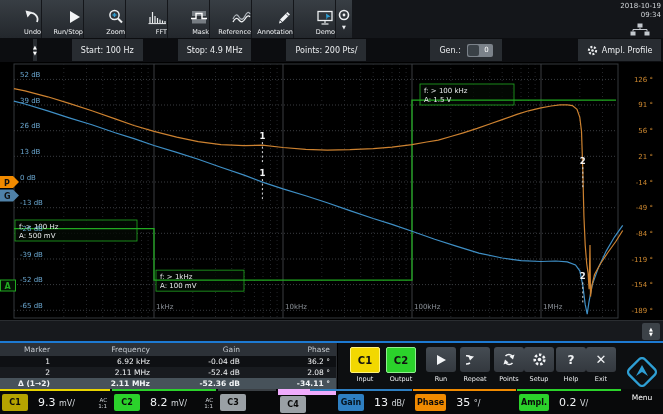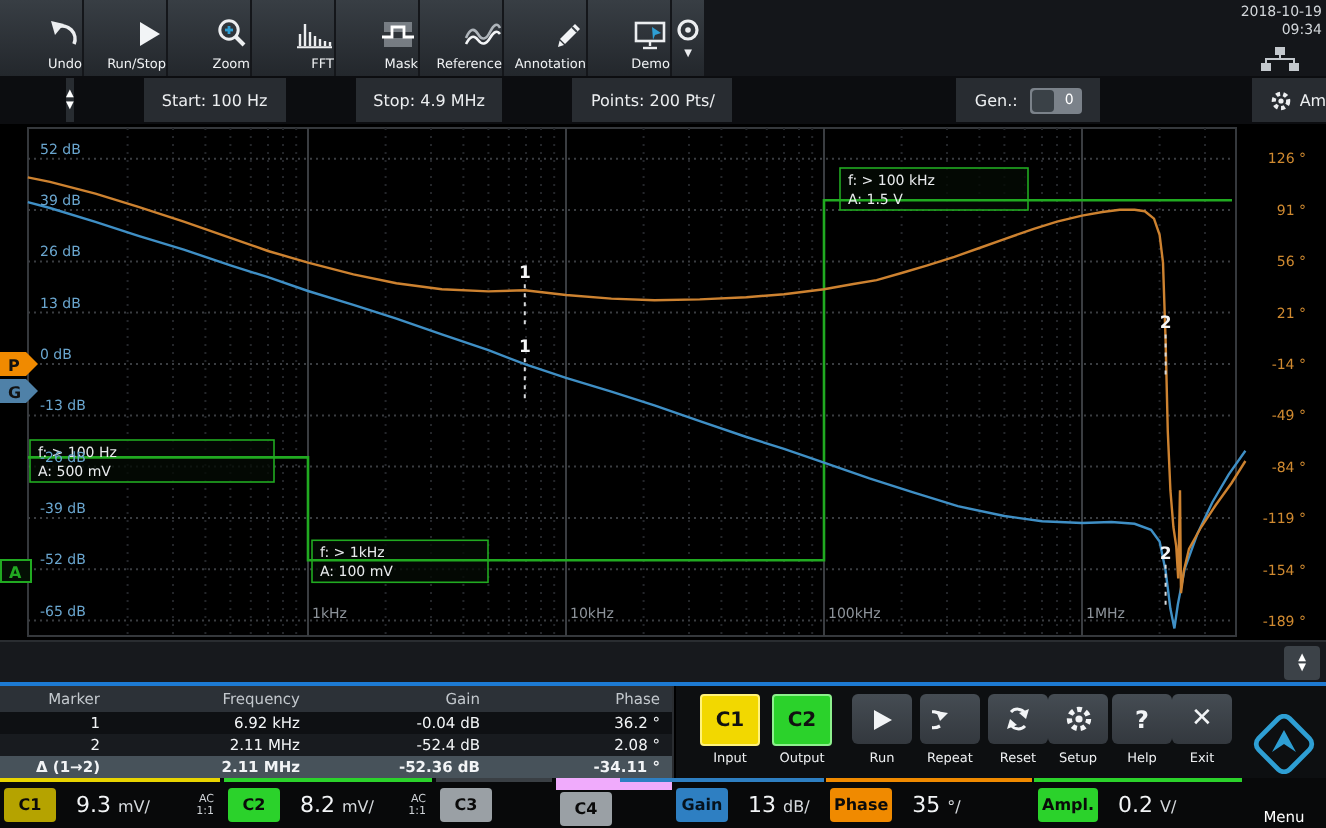--- a/index.html
+++ b/index.html
@@ -65,21 +65,21 @@
 
   
   .chanbar{left:0;top:389px;width:663px;height:25px;background:#08090a;display:flex;}
   .chseg{position:absolute;top:0;height:25px;box-sizing:border-box;display:flex;align-items:center;}
   .badge{height:17px;min-width:22px;border-radius:2px;display:flex;align-items:center;justify-content:center;
          font-size:8px;font-weight:bold;color:#0a0a0a;padding:0 2px;cursor:pointer;}
   .val{font-size:11px;color:#f2f4f6;margin-left:10px;cursor:pointer;}
   .val .unit{font-size:8px;color:#d6dade;}
   .acdiv{margin-left:auto;margin-right:3px;text-align:right;font-size:5.5px;line-height:6px;color:#cfd3d7;}
   .menu{position:absolute;right:0;top:0;width:42px;height:25px;display:flex;align-items:flex-end;justify-content:center;cursor:pointer;}
-  .menu .mlabel{font-size:7.5px;color:#fff;margin-bottom:1px;}
+  .menu .mlabel{font-size:7.5px;color:#fff;margin-bottom:12px;}
   .rslogo{position:absolute;right:4px;bottom:2px;}
   svg.icon{display:block;}
 </style>
 </head>
 <body>
 
 <div class="abs toolbar">
   <div class="tb-btn">
     <span class="ic">
       <svg class="icon" width="18" height="18">
@@ -193,21 +193,21 @@
     </div>
   <div class="set-btn">
       <span>Start: 100 Hz</span>
     </div>
   <div class="set-btn">
       <span>Stop: 4.9 MHz</span>
     </div>
   <div class="set-btn">
       <span>Points: 200 Pts/</span>
     </div>
-  <div class="set-btn" style="margin-left:110px;">
+  <div class="set-btn" style="margin-left:62px;">
     <span>Gen.:</span>
     <span class="toggle">
         <span class="knob"></span>
         <span class="st">0</span>
       </span>
   </div>
   <div class="set-btn" style="margin-left:74px;">
     <span class="gearSm">
         <svg class="icon" width="11" height="11">
           <circle cx="5.5" cy="5.5" r="3.6" fill="none" stroke="#eceef0" stroke-width="2.1" stroke-dasharray="2 1.6"></circle>
@@ -385,21 +385,21 @@
   </div>
   <div class="cbtn-label" style="left:117px;">Repeat</div>
   <div class="cbtn" style="left:156px;">
     <svg class="icon" width="14" height="15">
         <path d="M3.5 4 A 4.5 4.5 0 0 1 10.5 4.5" fill="none" stroke="#f2f4f6" stroke-width="1.5"></path>
         <polygon points="12.5,2.5 11,7.5 7.5,4.5" fill="#f2f4f6"></polygon>
         <path d="M10.5 11 A 4.5 4.5 0 0 1 3.5 10.5" fill="none" stroke="#f2f4f6" stroke-width="1.5"></path>
         <polygon points="1.5,12.5 3,7.5 6.5,10.5" fill="#f2f4f6"></polygon>
       </svg>
   </div>
-  <div class="cbtn-label" style="left:151px;">Reset</div>
+  <div class="cbtn-label" style="left:151px;">Points</div>
 
   <div class="cbtn" style="left:186px;">
     <svg class="icon" width="15" height="15">
         <circle cx="7.5" cy="7.5" r="4.8" fill="none" stroke="#f2f4f6" stroke-width="2.6" stroke-dasharray="2.4 1.9"></circle>
         <circle cx="7.5" cy="7.5" r="1.8" fill="#f2f4f6"></circle>
       </svg>
   </div>
   <div class="cbtn-label" style="left:181px;">Setup</div>
   <div class="cbtn" style="left:218px;font-size:12px;font-weight:bold;color:#f2f4f6;">
       <span>?</span>

